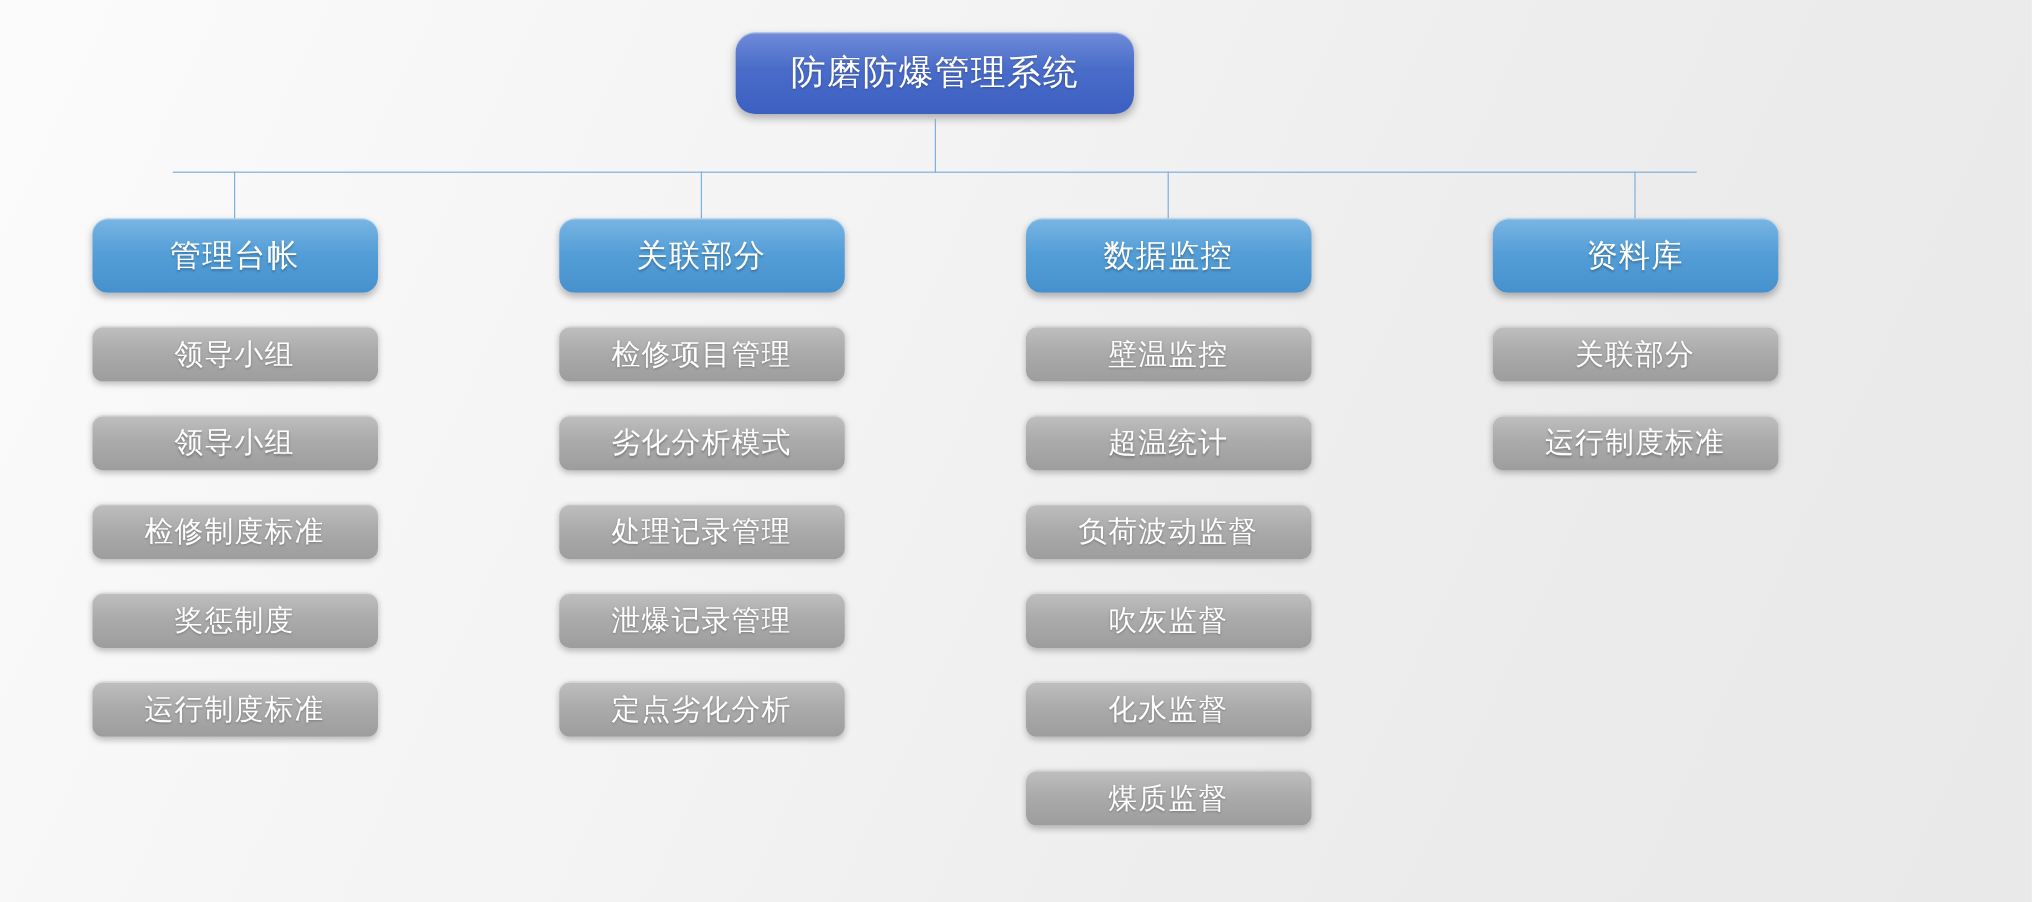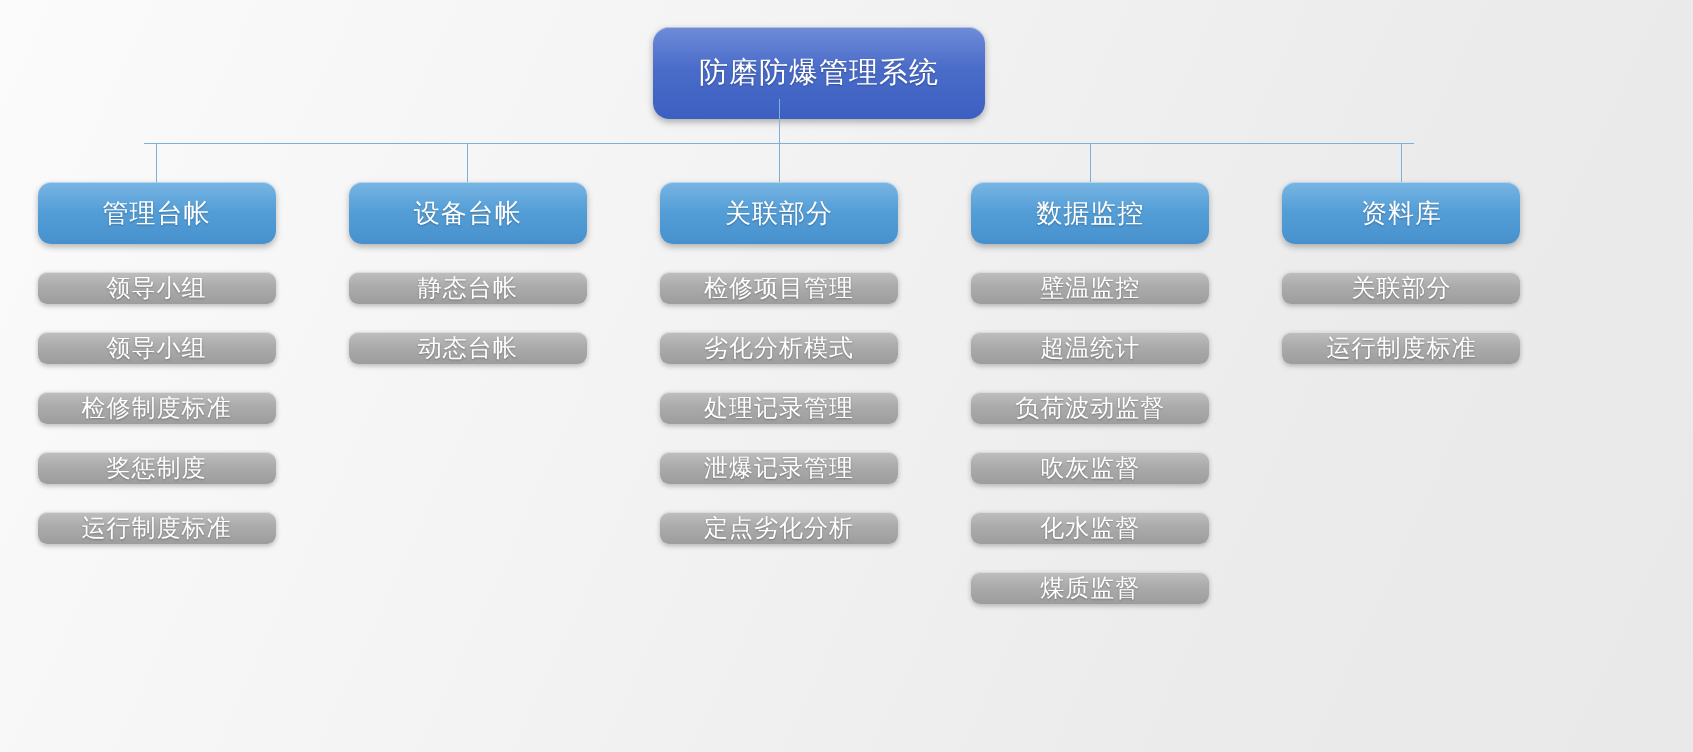--- a/index.html
+++ b/index.html
@@ -30,41 +30,40 @@
     letter-spacing: 1px;
     white-space: nowrap;
   }
 
   .node.root {
     position: absolute;
     top: 27px;
     left: 50%;
     transform: translateX(-50%);
     width: 332px;
-    height: 92px;
+    height: 68px;
     border-radius: 16px;
     font-size: 29px;
     background: linear-gradient(180deg, #6f8cd8 0%, #4a6cc9 45%, #3c60c2 100%);
     box-shadow: 0 3px 7px rgba(0,0,0,0.30), inset 0 1px 0 rgba(255,255,255,0.45);
-    margin-left: 40px;
   }
 
   .node.branch {
     width: 238px;
     height: 62px;
     border-radius: 13px;
     font-size: 26px;
     background: linear-gradient(180deg, #79b5e3 0%, #55a e0 0%, #559fd8 45%, #4690cd 100%);
     background: linear-gradient(180deg, #79b5e3 0%, #559fd8 45%, #4690cd 100%);
     box-shadow: 0 3px 6px rgba(0,0,0,0.28), inset 0 1px 0 rgba(255,255,255,0.45);
   }
 
   .node.child {
     width: 238px;
-    height: 32px;
+    height: 46px;
     border-radius: 9px;
     font-size: 24px;
     margin-top: 28px;
     background: linear-gradient(180deg, #bfbfbf 0%, #ababab 45%, #9d9d9d 100%);
     box-shadow: 0 2px 5px rgba(0,0,0,0.25), inset 0 1px 0 rgba(255,255,255,0.45);
   }
 
   .node.child:first-of-type {
     margin-top: 57px;
   }
@@ -126,26 +125,20 @@
         <div class="drop"></div>
         <div class="node branch">管理台帐</div>
         <div class="node child">领导小组</div>
         <div class="node child">领导小组</div>
         <div class="node child">检修制度标准</div>
         <div class="node child">奖惩制度</div>
         <div class="node child">运行制度标准</div>
       </div>
       <div class="column">
         <div class="drop"></div>
-        <div class="node branch">设备台帐</div>
-        <div class="node child">静态台帐</div>
-        <div class="node child">动态台帐</div>
-      </div>
-      <div class="column">
-        <div class="drop"></div>
         <div class="node branch">关联部分</div>
         <div class="node child">检修项目管理</div>
         <div class="node child">劣化分析模式</div>
         <div class="node child">处理记录管理</div>
         <div class="node child">泄爆记录管理</div>
         <div class="node child">定点劣化分析</div>
       </div>
       <div class="column">
         <div class="drop"></div>
         <div class="node branch">数据监控</div>

